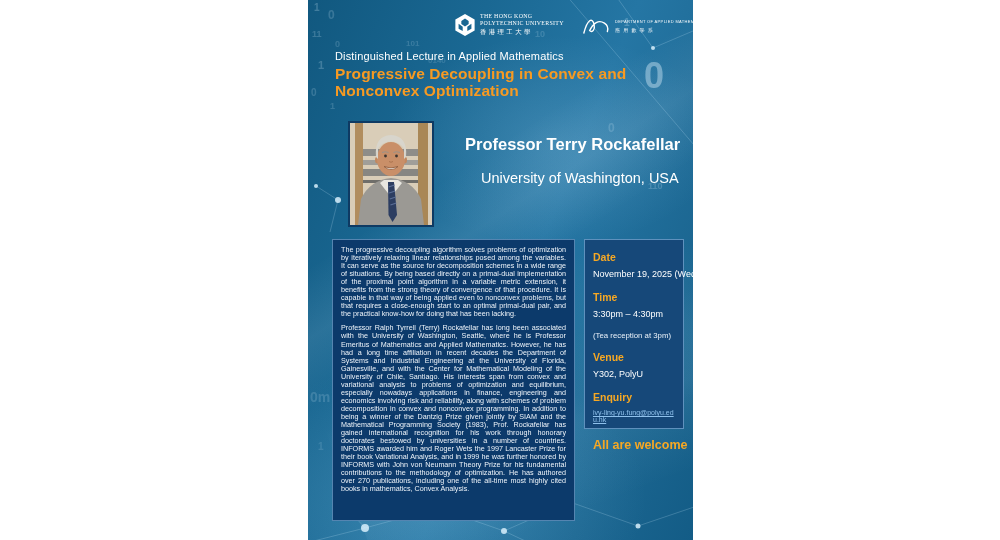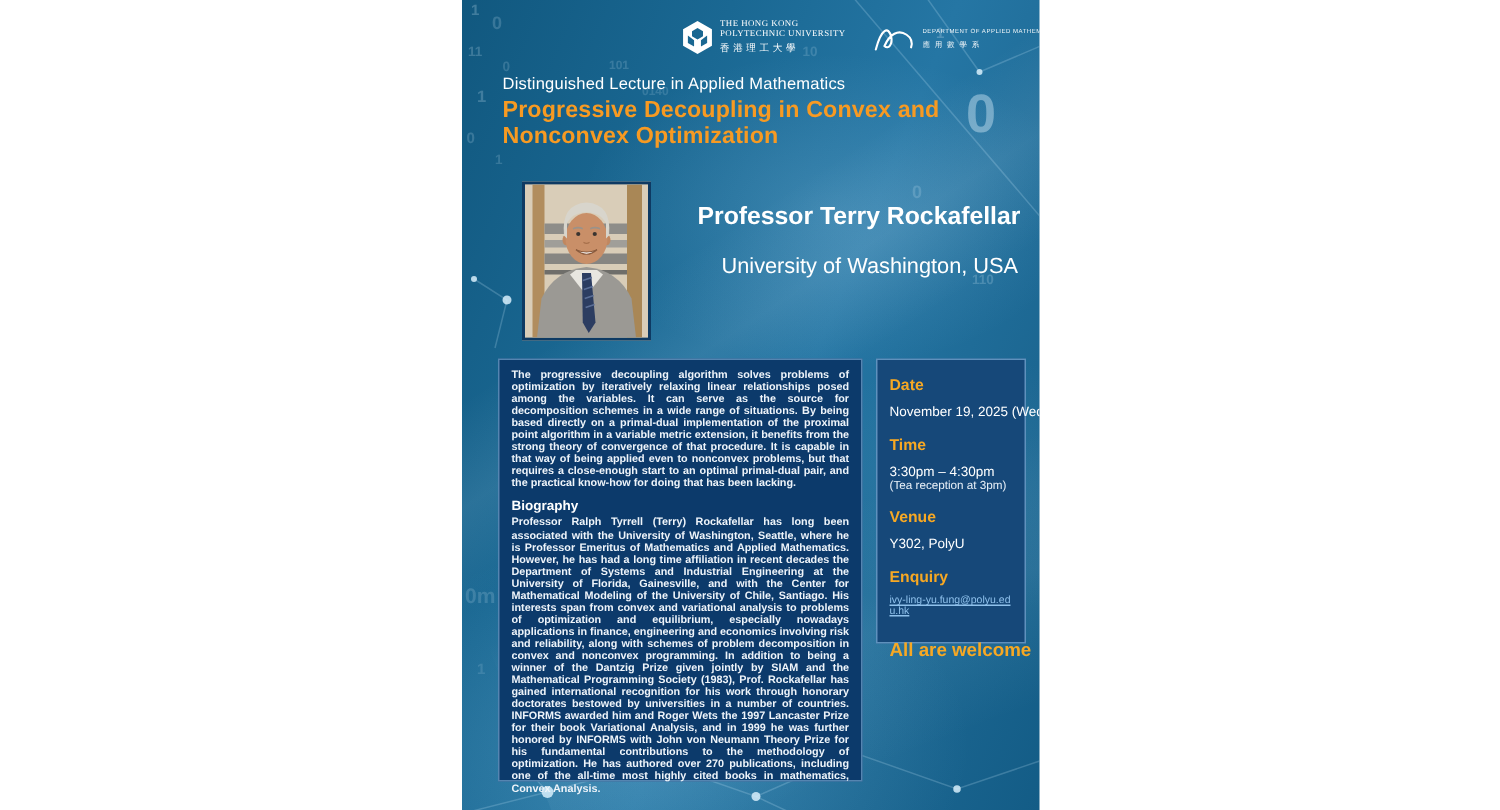--- a/index.html
+++ b/index.html
@@ -50,29 +50,29 @@
   .photo svg { display:block; }
   .speaker-text { position:absolute; left:157px; top:135px; }
   .speaker-name { font-size:16.5px; font-weight:bold; color:#fff; margin:0 0 4px 0; white-space:nowrap; }
   .speaker-affil { font-size:14.5px; color:#fff; margin:16px; white-space:nowrap; }
 
   .abs-box {
     position:absolute; left:24px; top:239px; width:243px; height:282px; box-sizing:border-box;
     background:#0c3a6b; border:1px solid rgba(145,195,235,0.55); padding:6px 8px 4px 8px;
   }
   .abs-box h3 { margin:0 0 2px 0; font-size:9px; font-weight:bold; color:#ffffff; }
-  .abs-box p  { margin:0 0 6px 0; font-size:7.2px; line-height:8.05px; text-align:justify; color:#eef4fa;font-weight:bold; }
+  .abs-box p  { margin:0 0 6px 0; font-size:7.2px; line-height:8.05px; text-align:justify; color:#eef4fa; }
 
   .info-panel {
     position:absolute; left:276px; top:239px; width:100px; height:190px; box-sizing:border-box;
     background:#164879; border:1px solid rgba(145,195,235,0.6); padding:11px 8px 0 8px;
   }
   .info-label { color:#f7a823; font-weight:bold; font-size:10.5px; margin:0 0 6px 0; }
   .info-value { color:#ffffff; font-size:9px; margin:0 0 12px 0; white-space:nowrap; }
-  .info-value.tight { margin-bottom:0; }
+  .info-value.tight { margin-bottom:12px; }
   .info-note { color:#e9f1f9; font-size:7.8px; margin:0 0 11px 0; white-space:nowrap; }
   .email-link { display:block; font-size:7px; color:#8fc1ec; text-decoration:underline; margin:0 0 2px 0; word-break:break-all; }
   .welcome { color:#f7a823; font-weight:bold; font-size:12.5px; text-align:center; margin-top:15px; white-space:nowrap; }
 </style>
 </head>
 <body>
 
 <div class="page">
   <div class="poster">
 
@@ -177,21 +177,20 @@
       </svg>
     </div>
 
     <div class="speaker-text">
       <p class="speaker-name">Professor Terry Rockafellar</p>
       <p class="speaker-affil">University of Washington, USA</p>
     </div>
 
     <section class="abs-box">
       <p>The progressive decoupling algorithm solves problems of optimization by iteratively relaxing linear relationships posed among the variables. It can serve as the source for decomposition schemes in a wide range of situations. By being based directly on a primal-dual implementation of the proximal point algorithm in a variable metric extension, it benefits from the strong theory of convergence of that procedure. It is capable in that way of being applied even to nonconvex problems, but that requires a close-enough start to an optimal primal-dual pair, and the practical know-how for doing that has been lacking.</p>
-      <h3>Biography</h3>
       <p>Professor Ralph Tyrrell (Terry) Rockafellar has long been associated with the University of Washington, Seattle, where he is Professor Emeritus of Mathematics and Applied Mathematics.  However, he has had a long time affiliation in recent decades the Department of Systems and Industrial Engineering at the University of Florida, Gainesville, and with the Center for Mathematical Modeling of the University of Chile, Santiago.  His interests span from convex and variational analysis to problems of optimization and equilibrium, especially nowadays applications in finance, engineering and economics involving risk and reliability, along with schemes of problem decomposition in convex and nonconvex programming. In addition to being a winner of the Dantzig Prize given jointly by SIAM and the Mathematical Programming Society (1983), Prof. Rockafellar has gained international recognition for his work through honorary doctorates bestowed by universities in a number of countries. INFORMS awarded him and Roger Wets the 1997 Lancaster Prize for their book Variational Analysis, and in 1999 he was further honored by INFORMS with John von Neumann Theory Prize for his fundamental contributions to the methodology of optimization.  He has authored over 270 publications, including one of the all-time most highly cited books in mathematics, Convex Analysis.</p>
     </section>
 
     <aside class="info-panel">
       <div class="info-label">Date</div>
       <div class="info-value">November 19, 2025 (Wed)</div>
       <div class="info-label">Time</div>
       <div class="info-value tight">3:30pm – 4:30pm</div>
       <div class="info-note">(Tea reception at 3pm)</div>
       <div class="info-label">Venue</div>

